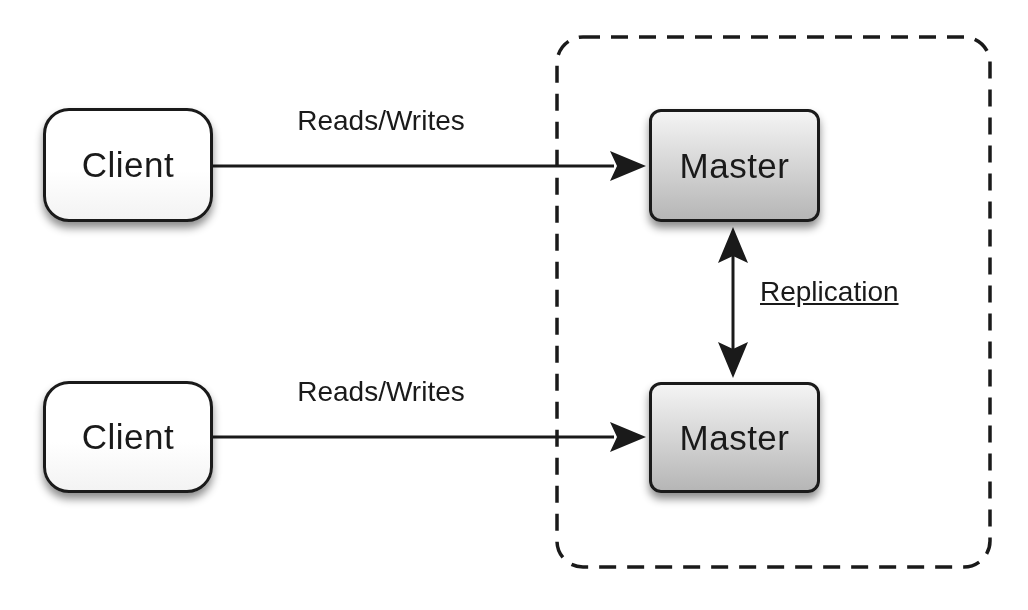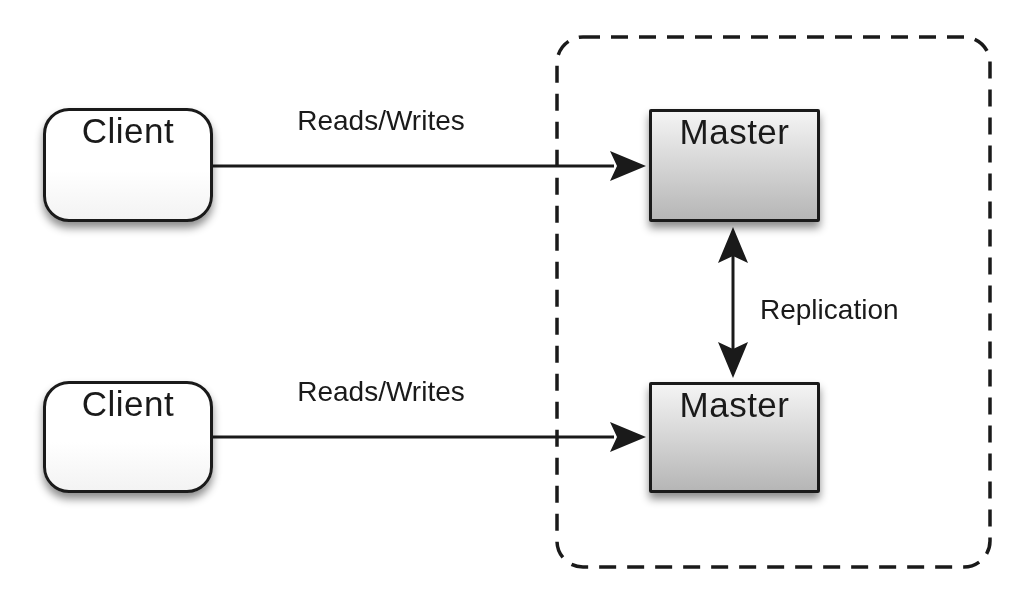--- a/index.html
+++ b/index.html
@@ -21,49 +21,49 @@
     color:var(--text);
   }
   .arrows-layer{
     position:absolute;left:0;top:0;width:1028px;height:610px;
   }
   .edge-line{stroke:var(--stroke);stroke-width:3;fill:none;}
   .arrowhead{fill:var(--stroke);stroke:none;}
   .boundary{fill:none;stroke:var(--stroke);stroke-width:3.5;stroke-dasharray:17 11;}
   .node{
     position:absolute;
-    display:flex;justify-content:center;
+    display:flex;align-items:center;justify-content:center;
     border:3px solid var(--stroke);
     box-sizing:border-box;
     font-size:35px;
     letter-spacing:0.5px;
     box-shadow:0 6px 9px rgba(0,0,0,0.45);
   }
   .client{
     border-radius:26px;
     background:linear-gradient(to bottom,var(--client-top) 55%,var(--client-bottom));
   }
   .master{
-    border-radius:2px;
+    border-radius:12px;
     background:linear-gradient(to bottom,var(--master-top),var(--master-bottom));
   }
   .client-top{left:43px;top:108px;width:170px;height:114px;}
   .client-bottom{left:43px;top:381px;width:170px;height:112px;}
   .master-top{left:649px;top:109px;width:171px;height:113px;}
   .master-bottom{left:649px;top:382px;width:171px;height:111px;}
   .edge-label{
     position:absolute;
     font-size:28px;
     line-height:44px;
     white-space:nowrap;
     color:var(--text);
   }
   .label-rw-top{left:241px;top:99px;width:280px;text-align:center;}
   .label-rw-bottom{left:241px;top:370px;width:280px;text-align:center;}
-  .label-replication{left:760px;top:288px;}
+  .label-replication{left:760px;top:270px;text-decoration:underline;}
 </style>
 </head>
 <body>
 
 <div class="diagram">
 
   <svg class="arrows-layer" viewBox="0 0 1028 610" xmlns="http://www.w3.org/2000/svg">
 
     <rect class="boundary" x="557" y="37" width="433" height="530" rx="26"></rect>
 

